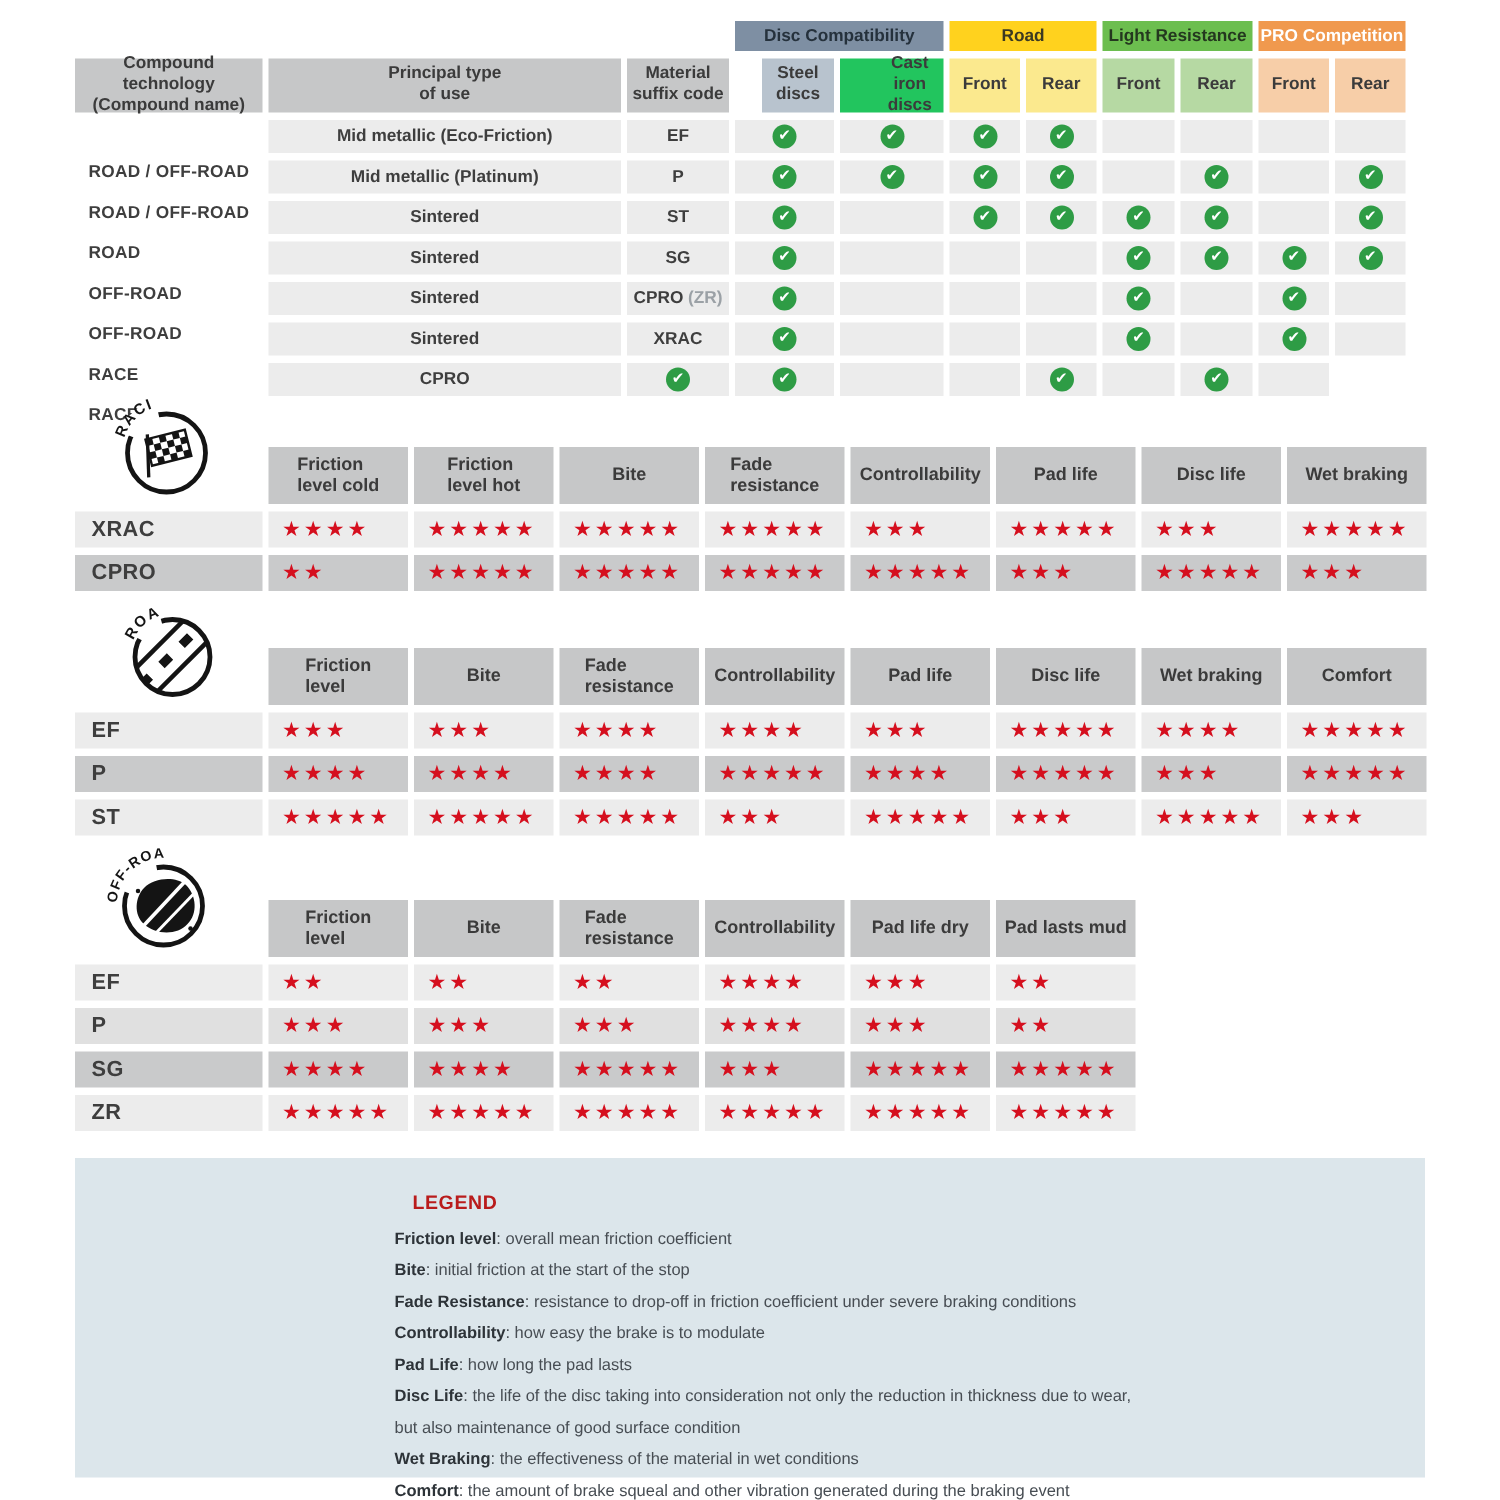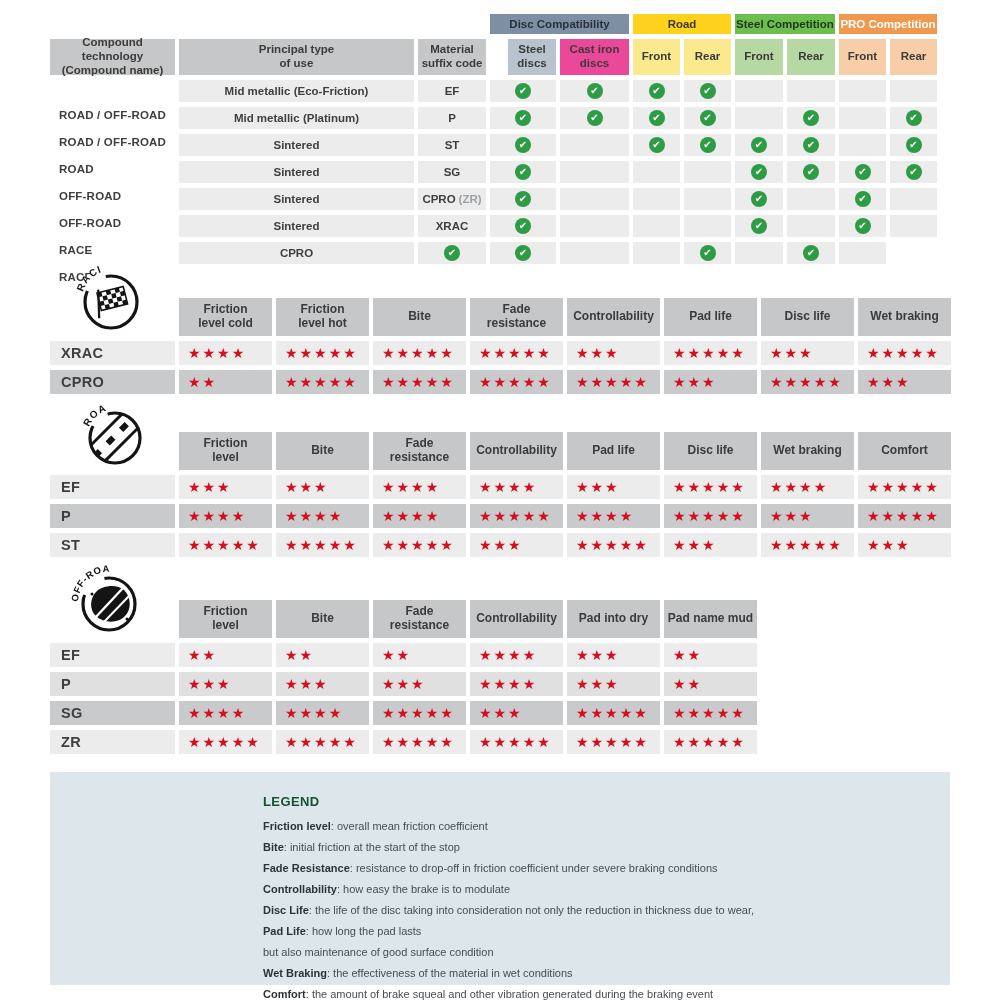--- a/index.html
+++ b/index.html
@@ -25,64 +25,64 @@
          display:inline-flex;align-items:center;justify-content:center;
          font-family:"DejaVu Sans",sans-serif;font-size:10px;font-weight:bold;line-height:1;}
 
   
   .rgrid{position:absolute;display:grid;gap:5px 4px;grid-template-rows:38px;grid-auto-rows:24px;}
   #racing-grid{left:50px;top:298px;}
   #road-grid{left:50px;top:432px;}
   #offroad-grid{left:50px;top:600px;}
   .rghost{background:transparent;}
   .rhead{background:#c6c7c8;display:flex;align-items:center;justify-content:center;
-         text-align:center;font-weight:bold;font-size:12px;line-height:1.15;
+         text-align:left;font-weight:bold;font-size:12px;line-height:1.15;
          white-space:pre-line;color:#3b3b3b;padding:0 2px;box-sizing:border-box;}
   .rlabel{display:flex;align-items:center;padding-left:11px;font-weight:bold;
           font-size:14.5px;color:#3e3e3e;letter-spacing:.3px;}
   .rstars{display:flex;align-items:center;padding-left:9px;color:#d50f1e;
           font-family:"DejaVu Sans",sans-serif;font-size:14px;letter-spacing:2px;}
   .sh-light{background:#ececec;}
   .sh-medium{background:#e0e0e0;}
   .sh-dark{background:#c9cacb;}
 
   
   .sicon{position:absolute;}
   #racing-icon{left:76px;top:266px;}
   #road-icon{left:82px;top:404px;}
   #offroad-icon{left:70px;top:564px;}
   .sicon text{font-family:"Liberation Sans","DejaVu Sans",sans-serif;}
 
   
   #legend-box{position:absolute;left:50px;top:772px;width:900px;height:213px;background:#dce6eb;}
   #legend-inner{padding:22px 20px 0 213px;}
-  #legend-title{color:#14532d;font-weight:bold;font-size:13px;letter-spacing:.4px;margin-bottom:7px;}
+  #legend-title{color:#b91c1c;font-weight:bold;font-size:13px;letter-spacing:.4px;margin-bottom:7px;margin-left:12px;}
   .lline{font-size:11px;line-height:21px;color:#474d53;}
   .lline b{color:#2d3338;}
 </style>
 </head>
 <body>
 
 <div id="page">
 
   <div id="compat-grid">
       <div class="ghost"></div>
       <div class="ghead" style="background: rgb(126, 143, 163); color: rgb(37, 49, 60);">Disc Compatibility</div>
       <div class="ghead" style="background: rgb(255, 210, 30); color: rgb(60, 58, 34);">Road</div>
-      <div class="ghead" style="background: rgb(108, 190, 79); color: rgb(36, 56, 31);">Steel Competition</div>
+      <div class="ghead" style="background: rgb(108, 190, 79); color: rgb(36, 56, 31);">Light Resistance</div>
       <div class="ghead" style="background: rgb(240, 153, 78); color: rgb(255, 255, 255);">PRO Competition</div>
       <div class="hcell">Compound technology
 (Compound name)</div>
       <div class="hcell">Principal type
 of use</div>
       <div class="hcell">Material
 suffix code</div>
       <div class="hcell" style="background: rgb(184, 195, 206); margin-left: 18px;">Steel
 discs</div>
-      <div class="hcell" style="background: #ec4899;">Cast iron
+      <div class="hcell" style="background: #22c55e; padding-left: 24px;">Cast iron
 discs</div>
       <div class="hcell" style="background: rgb(251, 233, 142);">Front</div>
       <div class="hcell" style="background: rgb(251, 233, 142);">Rear</div>
       <div class="hcell" style="background: rgb(182, 217, 163);">Front</div>
       <div class="hcell" style="background: rgb(182, 217, 163);">Rear</div>
       <div class="hcell" style="background: rgb(247, 206, 168);">Front</div>
       <div class="hcell" style="background: rgb(247, 206, 168);">Rear</div>
       <div class="dcell use">ROAD / OFF-ROAD</div>
       <div class="dcell">Mid metallic (Eco-Friction)</div>
       <div class="dcell">
@@ -368,22 +368,22 @@
     <circle cx="57" cy="55" r="1.5" fill="#141414"></circle>
   </svg>
   <div id="offroad-grid" class="rgrid" style="grid-template-columns: 125px repeat(6, 93px);">
       <div class="rghost"></div>
       <div class="rhead">Friction
 level</div>
       <div class="rhead">Bite</div>
       <div class="rhead">Fade
 resistance</div>
       <div class="rhead">Controllability</div>
-      <div class="rhead">Pad into dry</div>
-      <div class="rhead">Pad name mud</div>
+      <div class="rhead">Pad life dry</div>
+      <div class="rhead">Pad lasts mud</div>
       <div class="rlabel sh-light">EF</div>
       <div class="rstars sh-light">★★</div>
       <div class="rstars sh-light">★★</div>
       <div class="rstars sh-light">★★</div>
       <div class="rstars sh-light">★★★★</div>
       <div class="rstars sh-light">★★★</div>
       <div class="rstars sh-light">★★</div>
       <div class="rlabel sh-medium">P</div>
       <div class="rstars sh-medium">★★★</div>
       <div class="rstars sh-medium">★★★</div>
@@ -408,22 +408,22 @@
     </div>
 
   <div id="legend-box">
     <div id="legend-inner">
       <div id="legend-title">LEGEND</div>
       <div id="legend-lines">
           <div class="lline"><b>Friction level</b>: overall mean friction coefficient</div>
           <div class="lline"><b>Bite</b>: initial friction at the start of the stop</div>
           <div class="lline"><b>Fade Resistance</b>: resistance to drop-off in friction coefficient under severe braking conditions</div>
           <div class="lline"><b>Controllability</b>: how easy the brake is to modulate</div>
+          <div class="lline"><b>Pad Life</b>: how long the pad lasts</div>
           <div class="lline"><b>Disc Life</b>: the life of the disc taking into consideration not only the reduction in thickness due to wear,</div>
-          <div class="lline"><b>Pad Life</b>: how long the pad lasts</div>
           <div class="lline">but also maintenance of good surface condition</div>
           <div class="lline"><b>Wet Braking</b>: the effectiveness of the material in wet conditions</div>
           <div class="lline"><b>Comfort</b>: the amount of brake squeal and other vibration generated during the braking event</div>
         </div>
     </div>
   </div>
 
 </div>
 
 </body></html>

